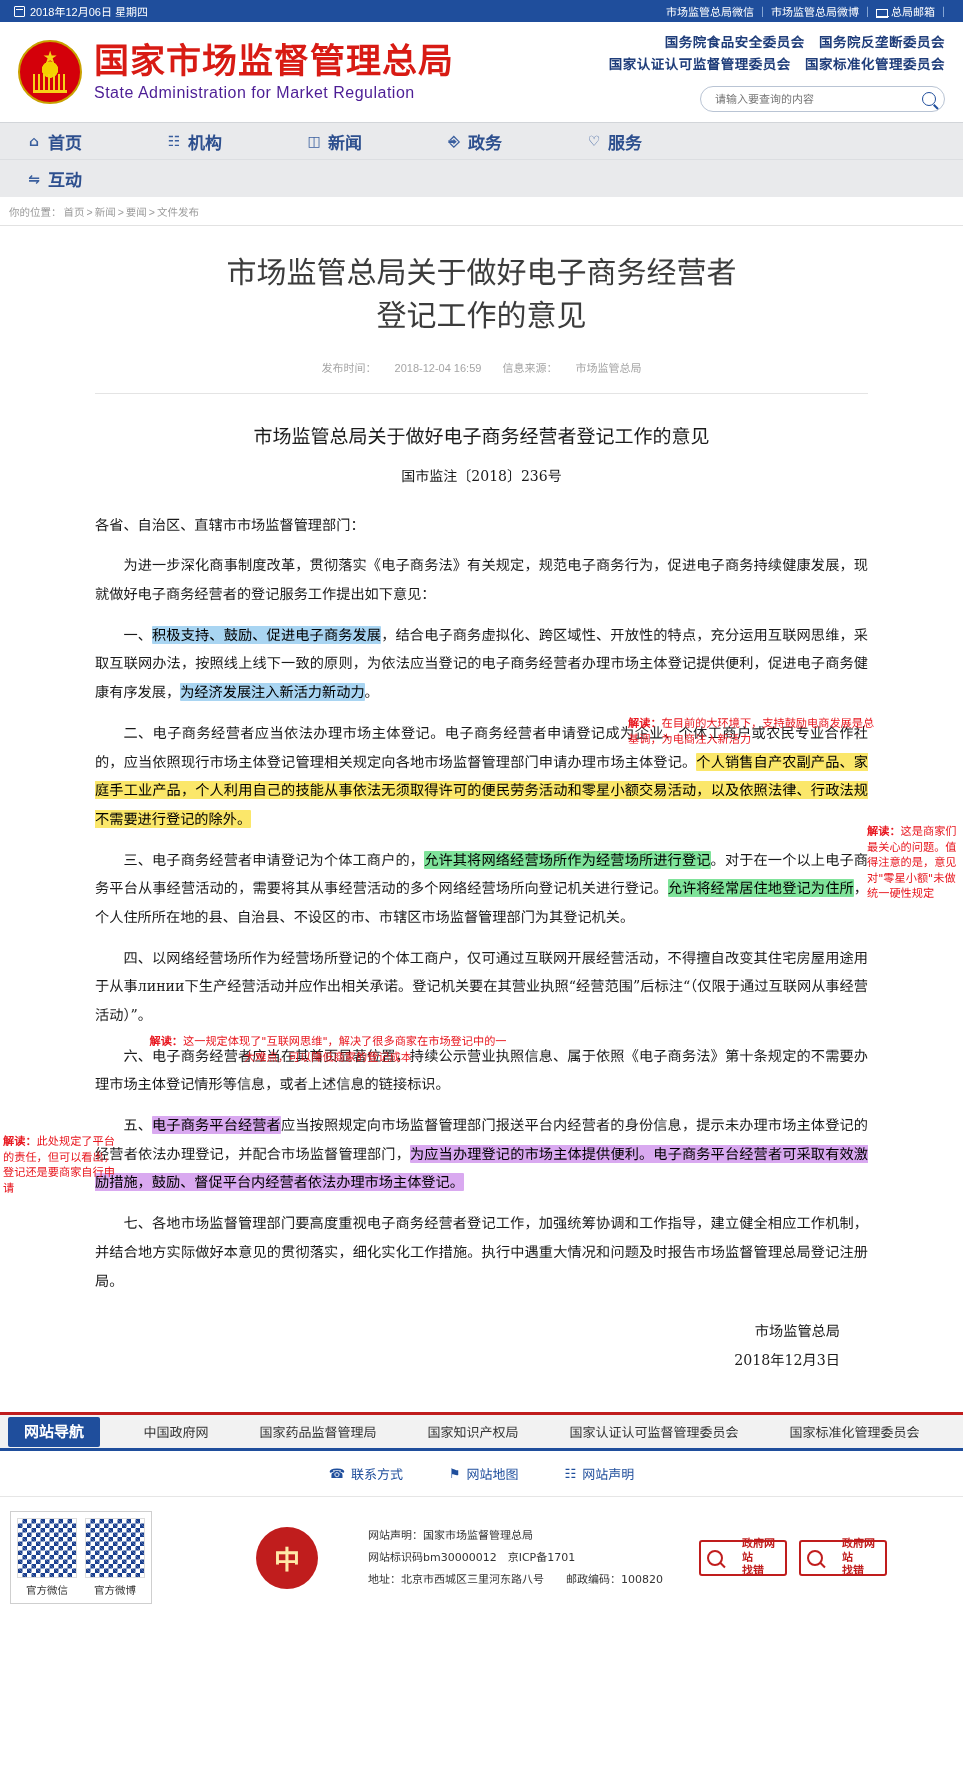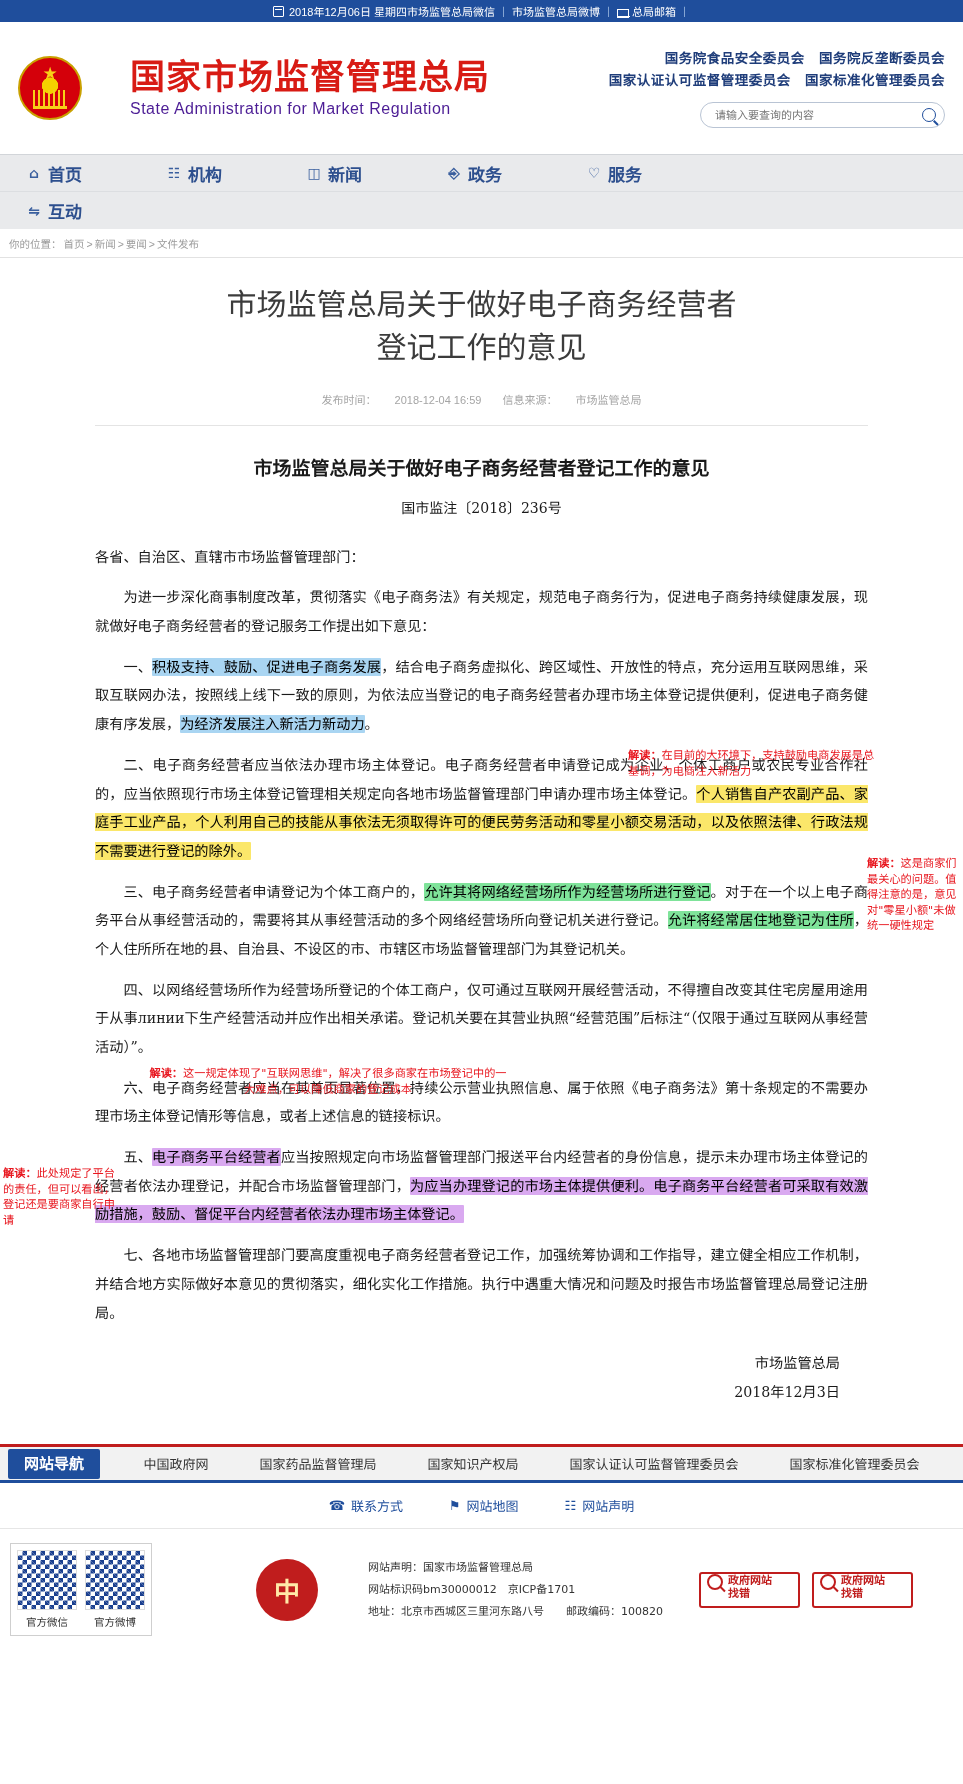--- a/index.html
+++ b/index.html
@@ -9,21 +9,21 @@
     font-family: "Liberation Sans", "DejaVu Sans", sans-serif;
   }
 
   
   .topbar {
     height: 22px;
     background: #1f4e9c;
     color: #ffffff;
     display: flex;
     align-items: center;
-    justify-content: center;
+    justify-content: space-between;
     padding: 0 14px;
     font-size: 11px;
   }
   .topbar-left { display: flex; align-items: center; gap: 5px; }
   .cal-icon {
     display: inline-block;
     width: 11px; height: 11px;
     border: 1px solid #ffffff;
     border-radius: 1px;
     position: relative;
@@ -48,27 +48,26 @@
     position: absolute; top: 0; left: 0;
     width: 12px; height: 6px;
     border-bottom: 1px solid #ffffff;
     transform: skewY(0deg);
     background:
       linear-gradient(to bottom right, transparent 48%, #fff 49%, #fff 51%, transparent 52%);
   }
 
   
   .logoband {
-    height: 132px;
+    height: 100px;
     background: #ffffff;
     display: flex;
     align-items: center;
     padding: 0 14px 0 18px;
     position: relative;
-    gap: 36px;
   }
   .emblem {
     width: 64px; height: 64px;
     border-radius: 50%;
     background: radial-gradient(circle at 50% 46%, #f5d000 0 18%, #d4000a 19% 100%);
     border: 2px solid #c9a100;
     position: relative;
     flex: none;
   }
   .emblem::before {
@@ -227,21 +226,21 @@
   }
 
   
   .body-wrap {
     padding: 28px 95px 0 95px;
     position: relative;
   }
   .doc-h1 {
     text-align: center;
     font-size: 19px;
-    font-weight: bold;
+    font-weight: normal;
     color: #1a1a1a;
     font-family: "DejaVu Sans", sans-serif;
     line-height: 1.5;
   }
   .doc-num {
     text-align: center;
     font-size: 14px;
     color: #1a1a1a;
     margin-top: 14px;
     font-family: "DejaVu Serif", serif;
@@ -386,26 +385,26 @@
     font-size: 11px;
     color: #333;
     line-height: 2.0;
     margin-left: 36px;
     font-family: "DejaVu Sans", sans-serif;
   }
   .addr div { white-space: nowrap; }
 
   .gov-btns { display: flex; gap: 12px; margin-left: 22px; }
   .gov-btn {
-    width: 101px; height: 36px;
+    width: 88px; height: 36px;
     border: 2px solid #c01d1d;
     border-radius: 3px;
     display: flex;
-    align-items: flex-start;
-    gap: 5px;
+    align-items: center;
+    gap: 19px;
     padding: 0 6px;
     cursor: pointer;
     background: #fff;
   }
   .gov-mag {
     width: 16px; height: 16px;
     border: 2px solid #c01d1d;
     border-radius: 50%;
     position: relative;
     flex: none;

